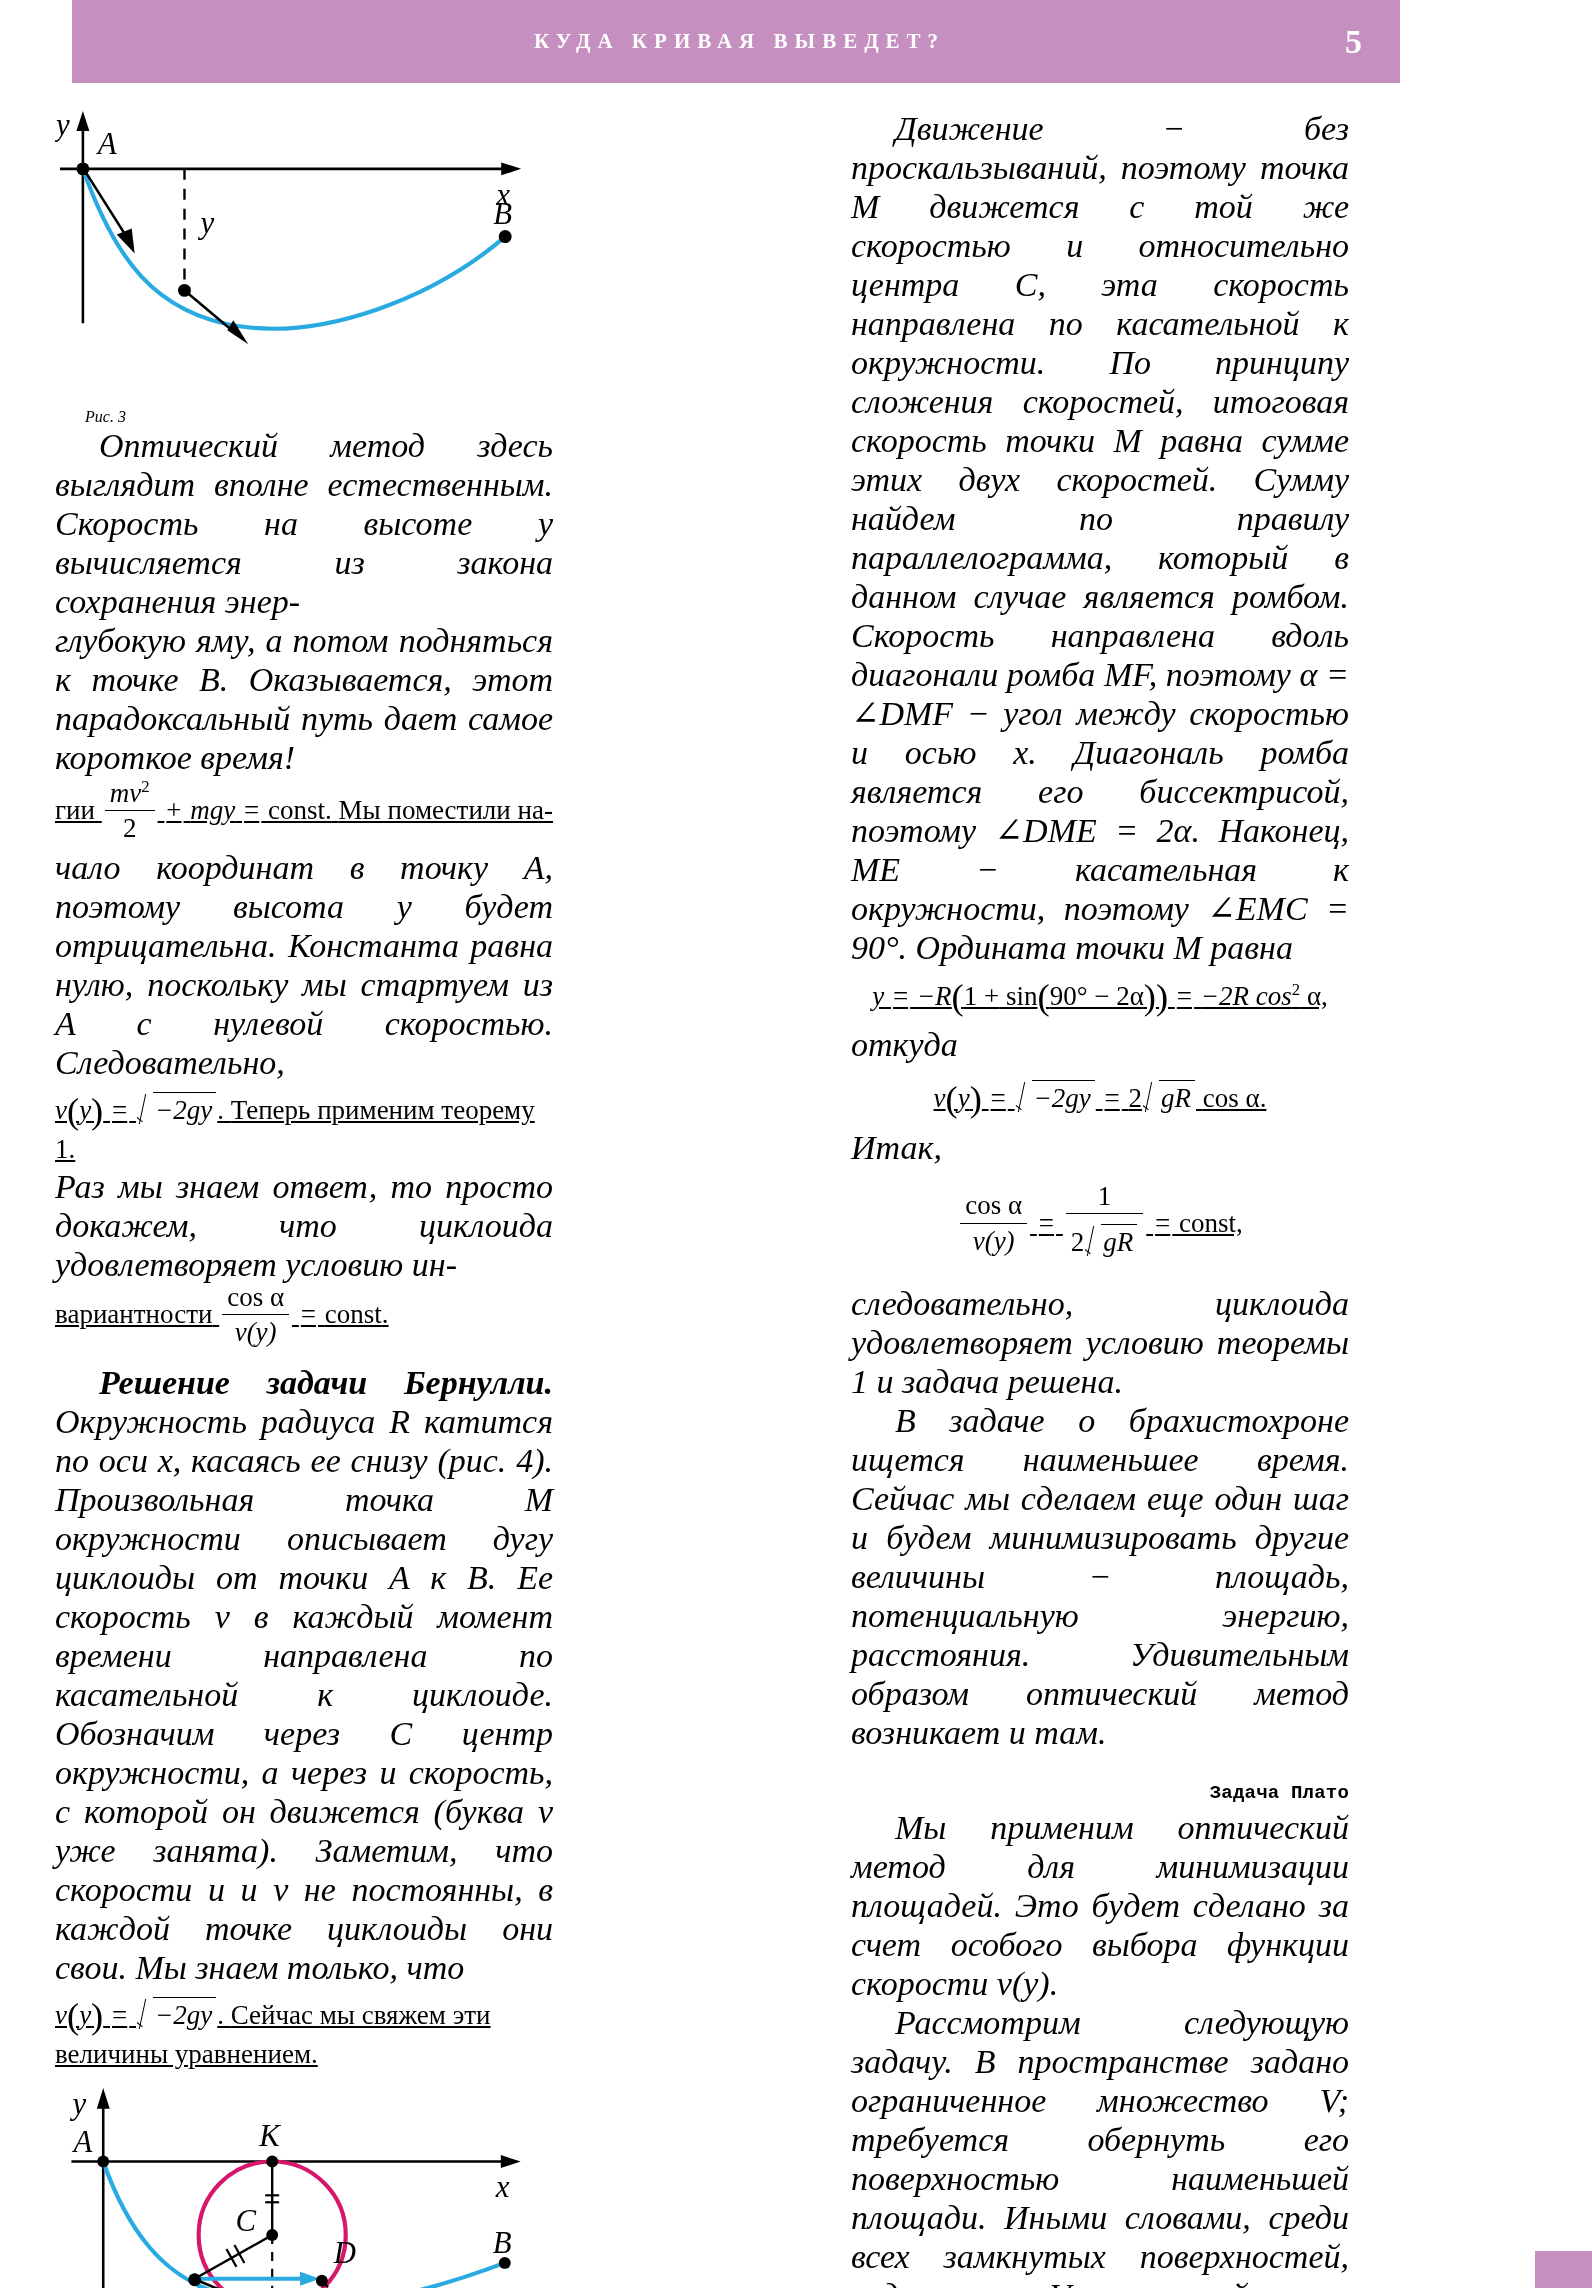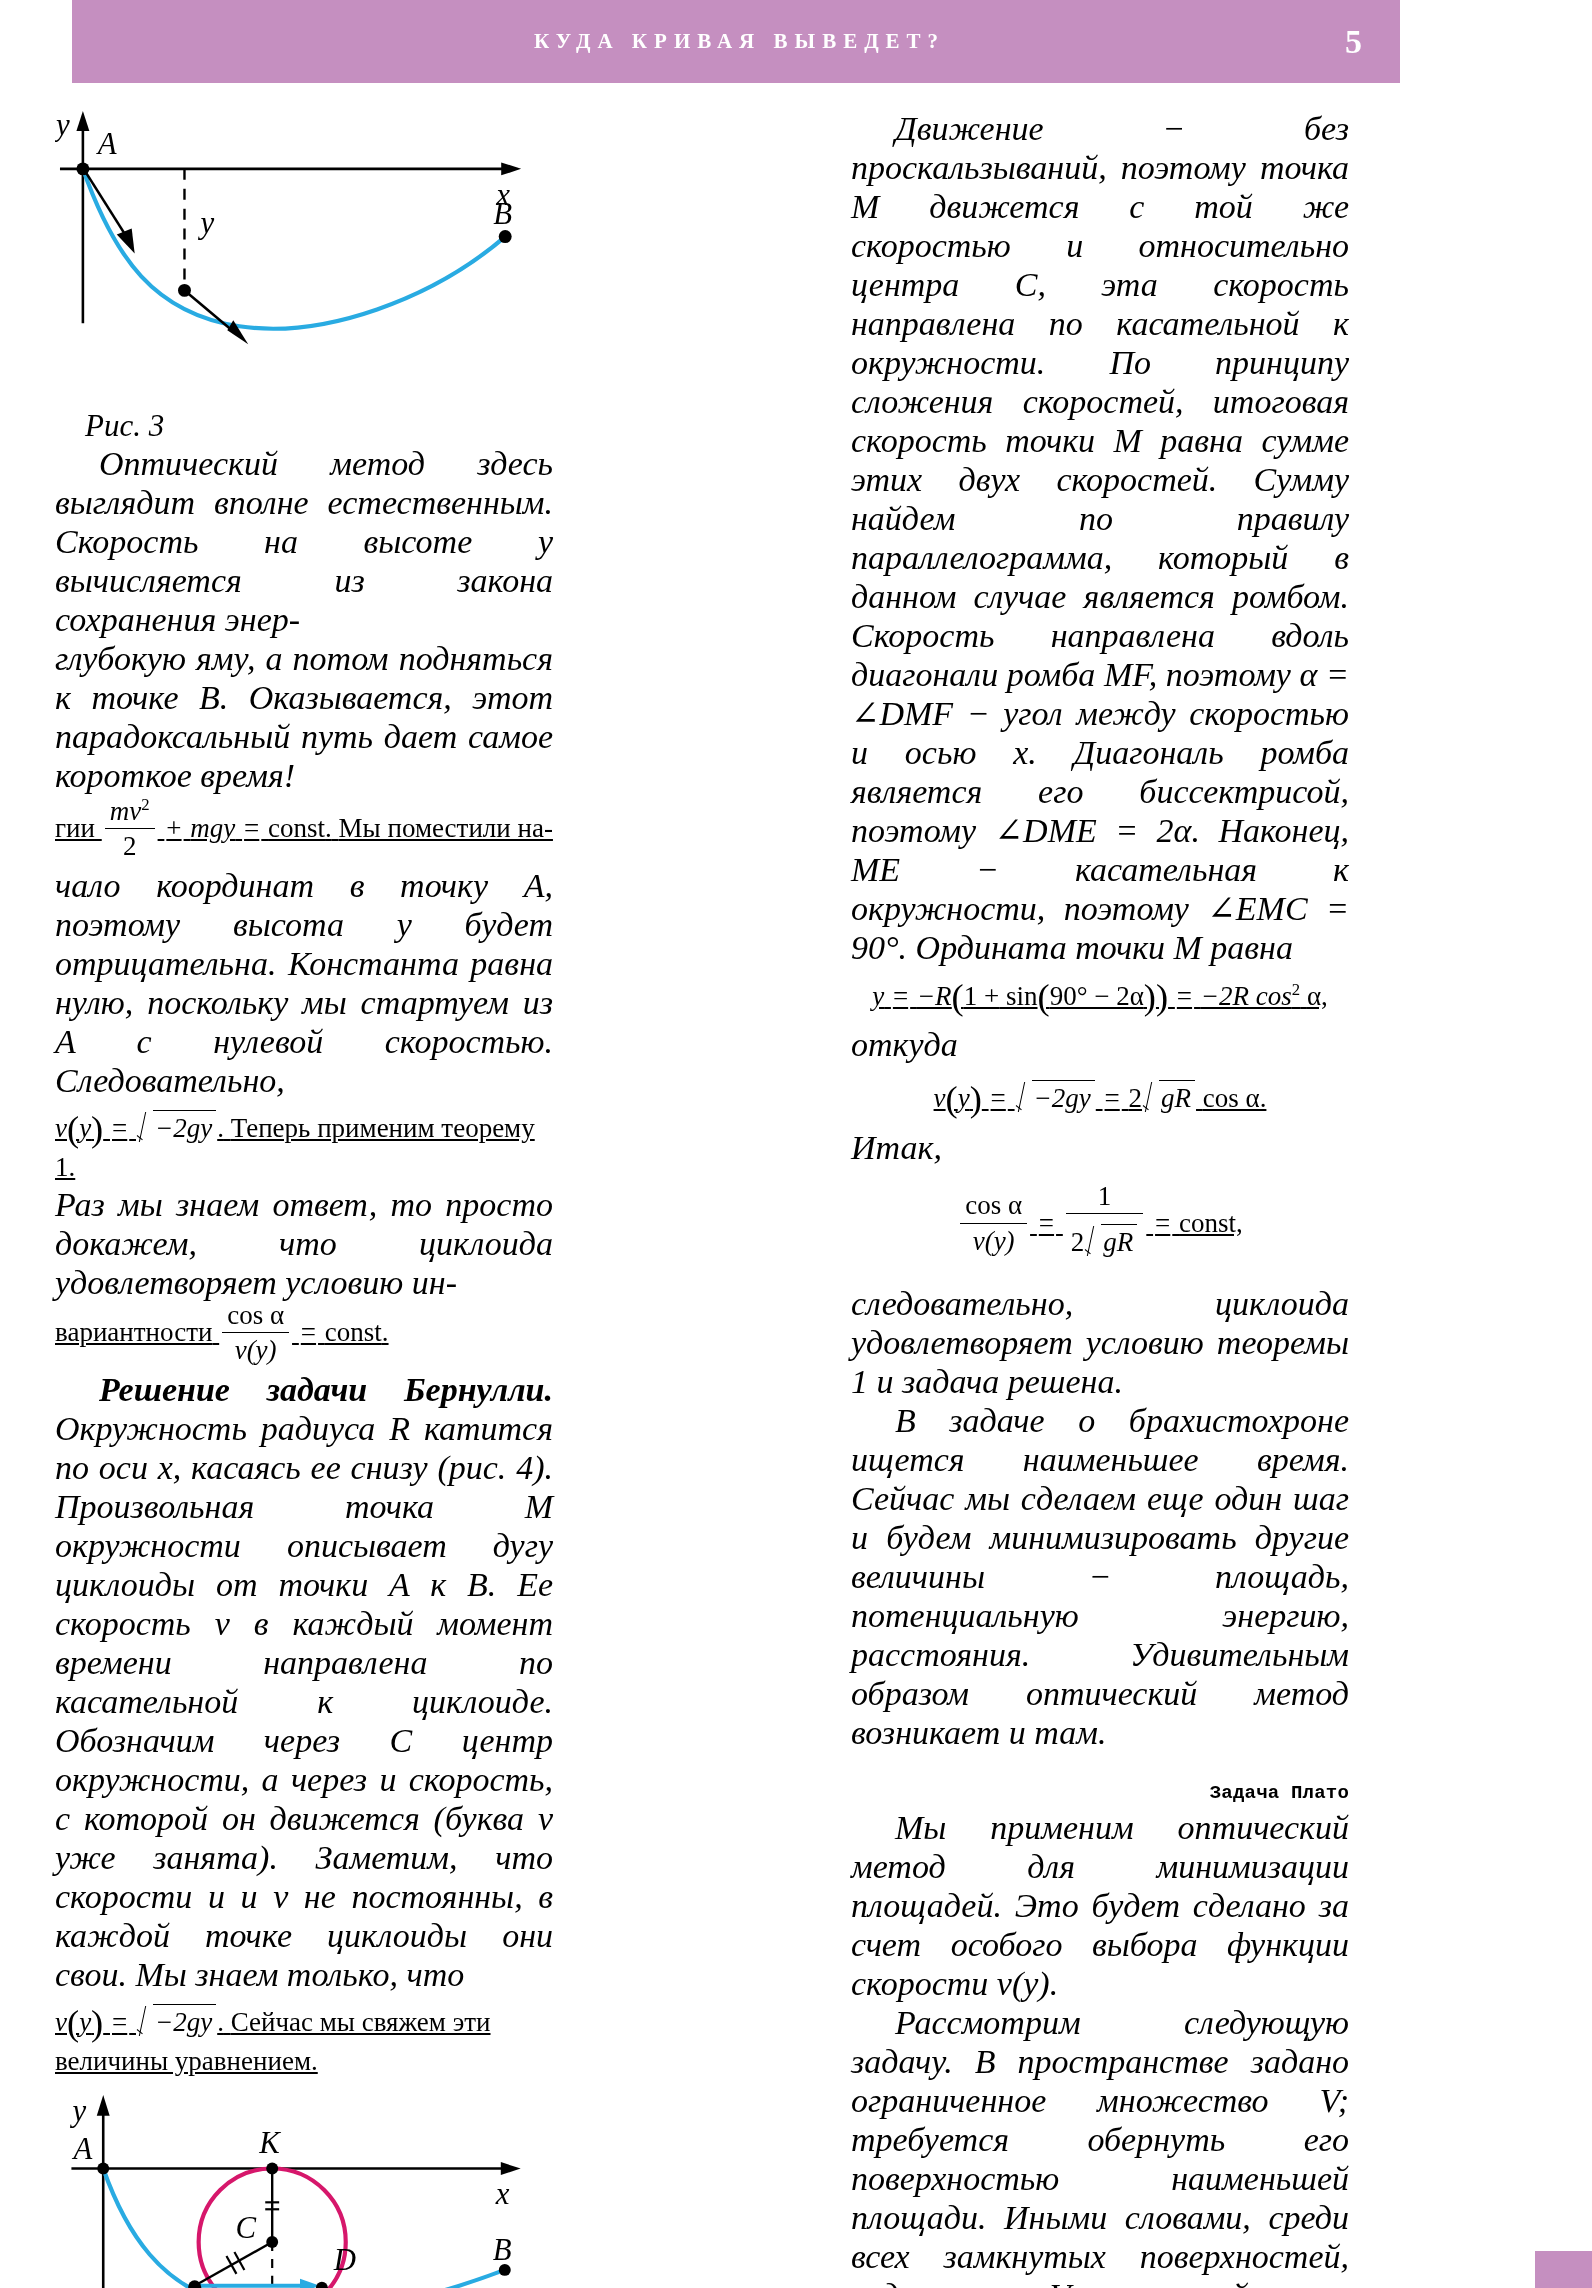--- a/index.html
+++ b/index.html
@@ -150,21 +150,21 @@
   }
   sup.exp { font-size: 0.62em; vertical-align: super; font-style: normal; }
 
   .paren-big { font-size: 1.35em; vertical-align: -0.1em; font-style: normal; }
 
   
   .figure-block { position: relative; }
   .fig-caption {
     font-family: "Liberation Serif", "DejaVu Serif", serif;
     font-style: italic;
-    font-size: 31px;
+    font-size: 16px;
     margin-left: 30px;
   }
   svg { display: block; }
   svg text {
     font-family: "Liberation Serif", "DejaVu Serif", serif;
     font-style: italic;
   }
 </style>
 </head>
 <body>
@@ -229,21 +229,21 @@
 
   <div class="display-math" style="text-align:left; margin:2px 0 2px 0;">
     <i class="mi">v</i><span class="paren-big">(</span><i class="mi">y</i><span class="paren-big">)</span>
     <span class="mop">=</span>
     <span class="sqrt"><span class="radicand mi">−2gy</span></span><span class="mr">.</span>
     <span class="mr">Теперь применим теорему 1.</span>
   </div>
 
   <p class="body-text cont">Раз мы знаем ответ, то просто докажем, что циклоида удовлетворяет условию ин-</p>
 
-  <div class="display-math" style="text-align:left; margin:0 0 2px 0;">
+  <div class="display-math" style="text-align:left; margin:0 0 13px 0;">
     <span class="mr">вариантности</span>
     <span class="frac">
       <span class="num mr">cos α</span>
       <span class="den"><i class="mi">v</i><i class="mi">(y)</i></span>
     </span>
     <span class="mop">=</span>
     <span class="mr">const</span><span class="mr">.</span>
   </div>
 
   <p class="body-text"><span class="heading-bold-serif">Решение задачи Бернулли.</span> <span>Окружность радиуса R катится по оси x, касаясь ее снизу (рис. 4). Произвольная точка M окружности описывает дугу циклоиды от точки A к B. Ее скорость v в каждый момент времени направлена по касательной к циклоиде. Обозначим через C центр окружности, а через u скорость, с которой он движется (буква v уже занята). Заметим, что скорости u и v не постоянны, в каждой точке циклоиды они свои. Мы знаем только, что</span></p>

